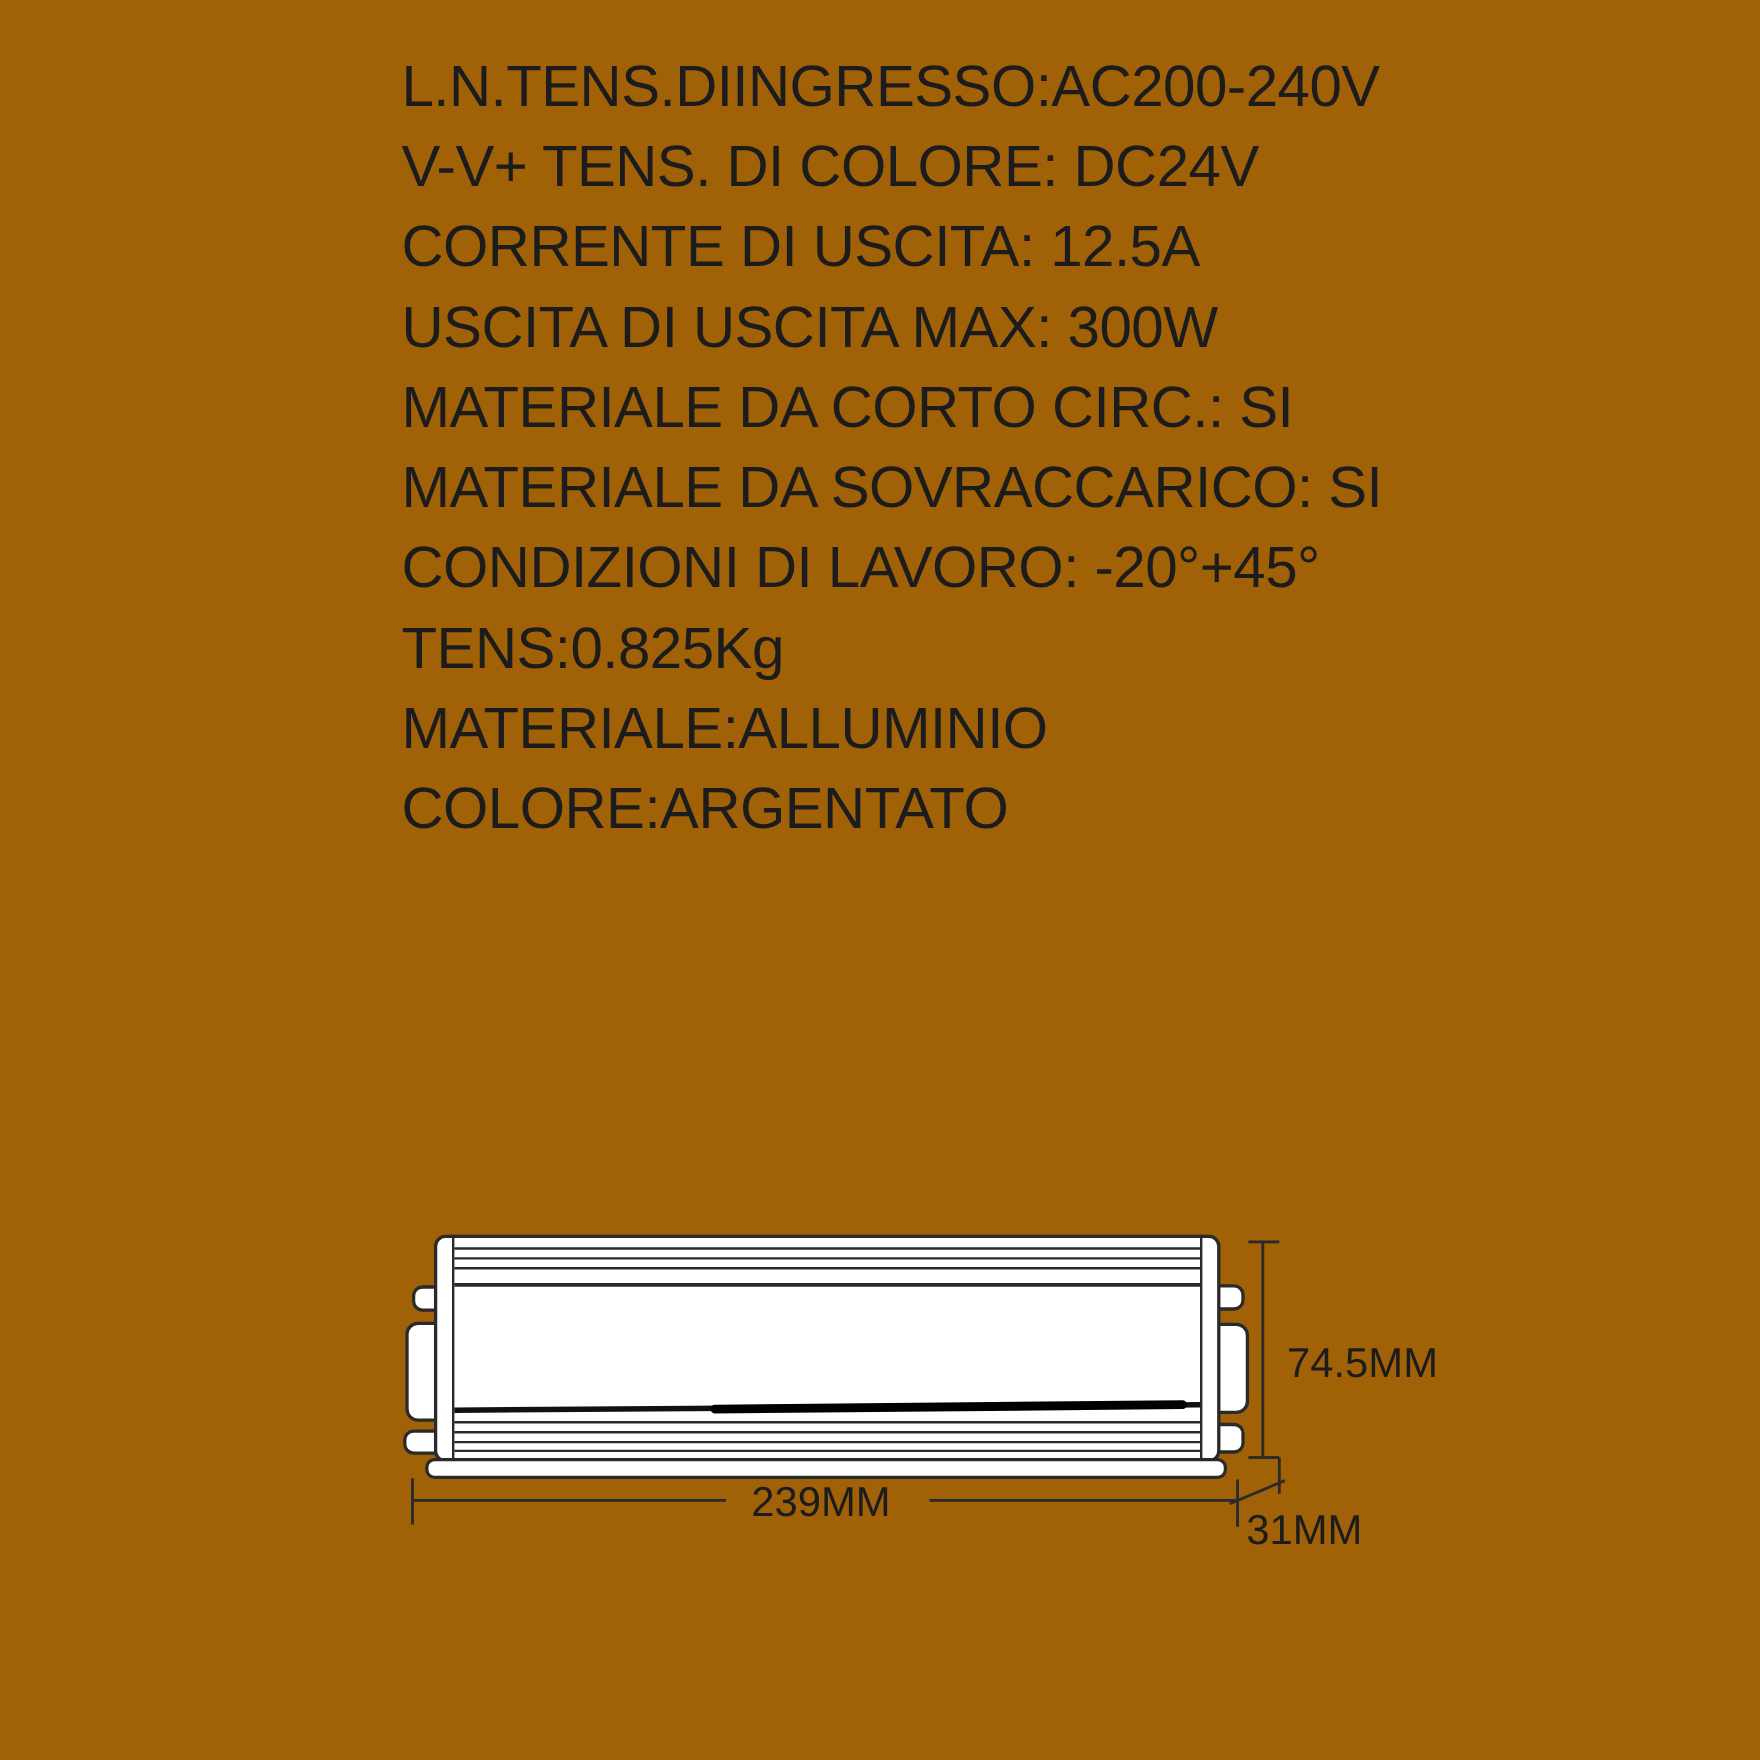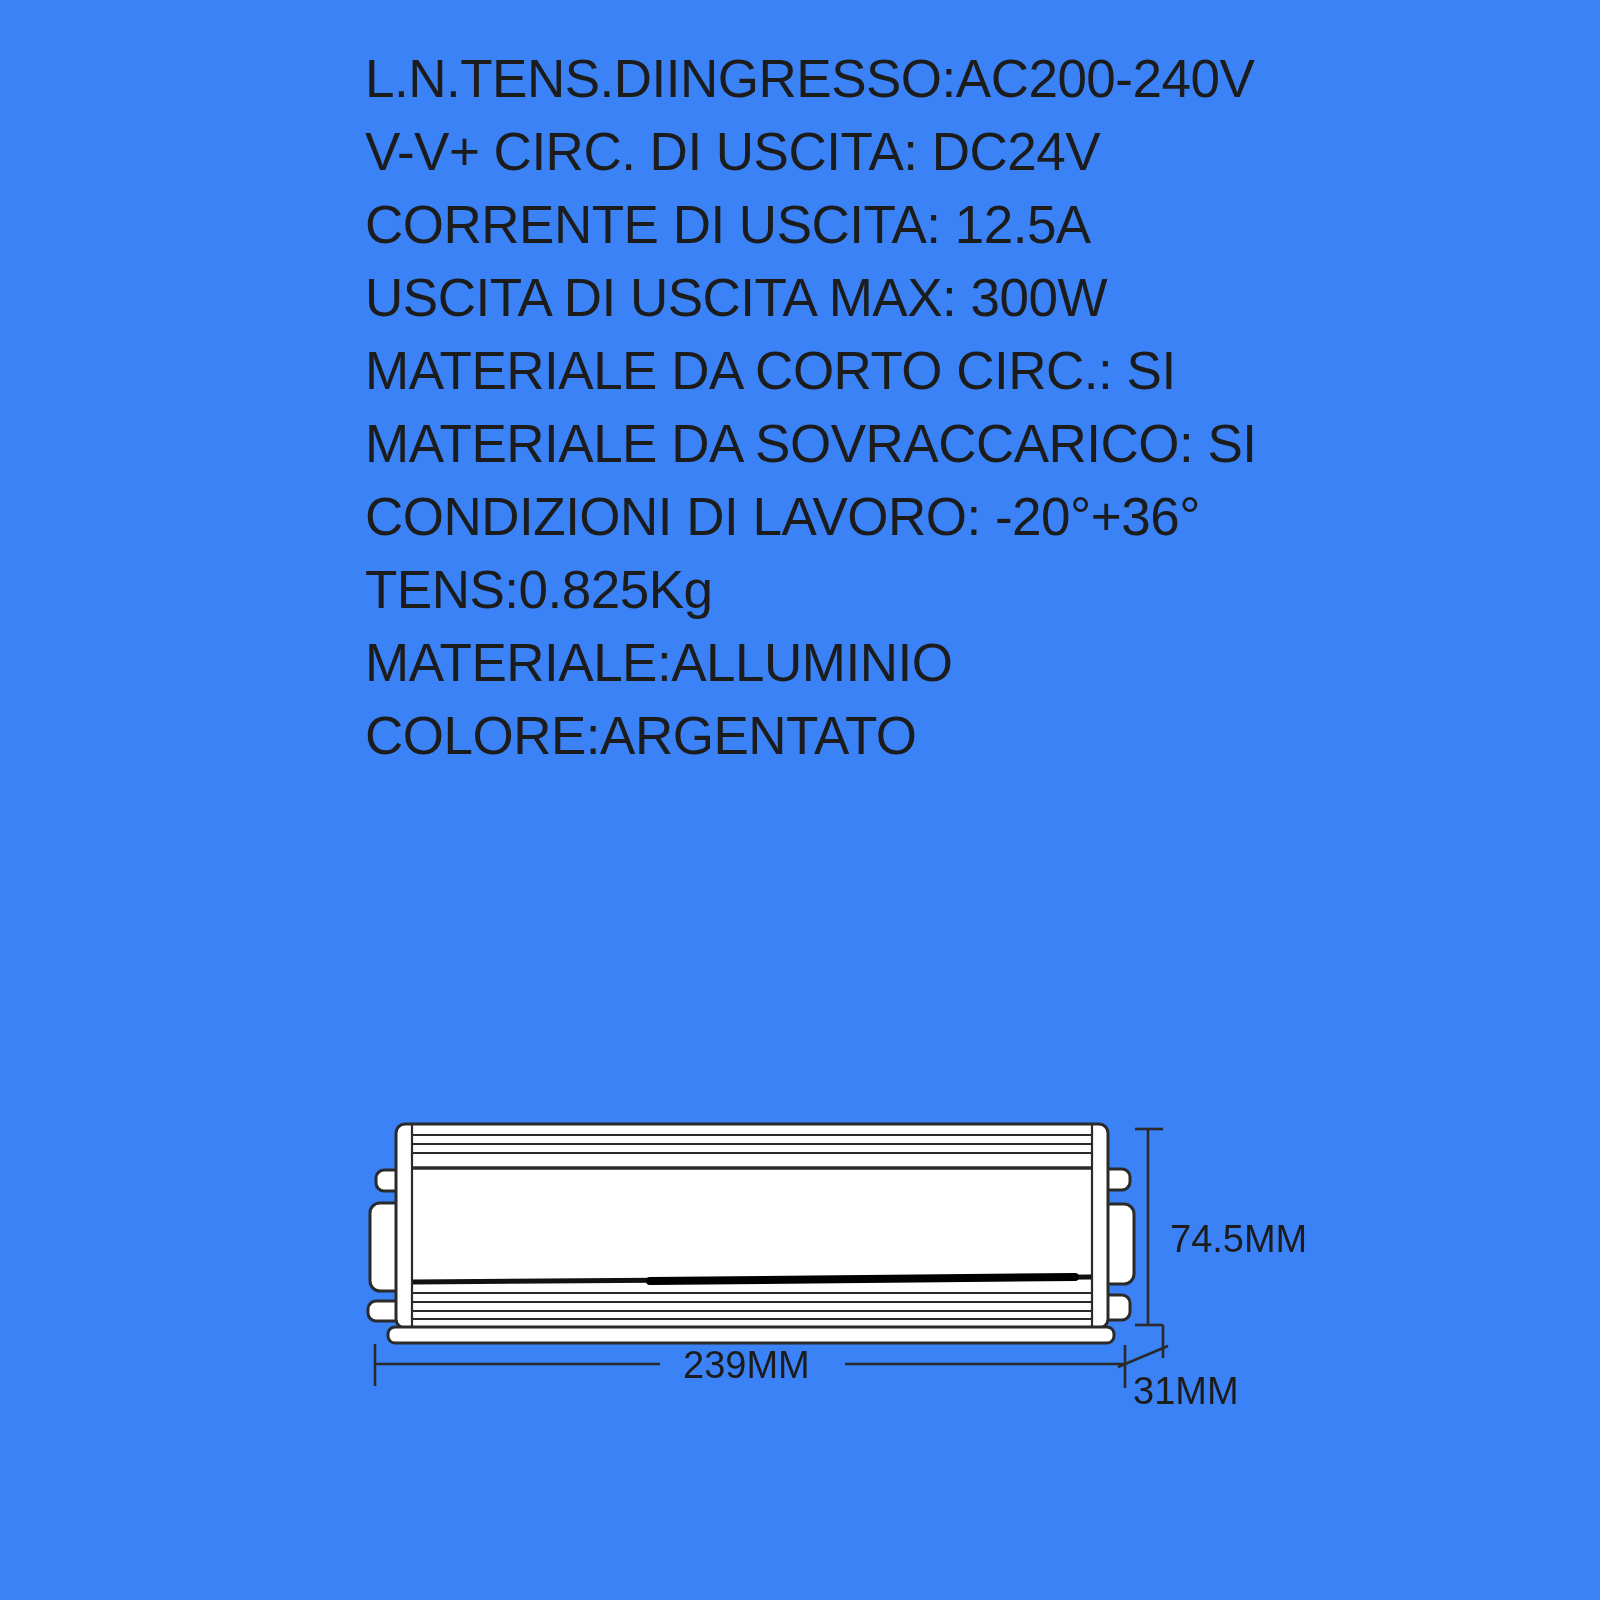--- a/index.html
+++ b/index.html
@@ -4,21 +4,21 @@
 <style>
   html, body {
     margin: 0;
     padding: 0;
     background: #ffffff;
   }
   .page {
     position: relative;
     width: 1600px;
     height: 1600px;
-    background: #3b82f6;
+    background: #a16207;
     overflow: hidden;
     font-family: "Liberation Sans", "DejaVu Sans", sans-serif;
   }
   .spec-list {
     position: absolute;
     left: 365px;
     top: 42px;
     color: #1c1c1c;
   }
   .spec-line {
@@ -67,26 +67,26 @@
     fill: #1c1c1c;
   }
 </style>
 </head>
 <body>
 
 <div class="page">
 
   <div class="spec-list">
     <div class="spec-line">L.N.TENS.DIINGRESSO:AC200-240V</div>
-    <div class="spec-line">V-V+ CIRC. DI USCITA: DC24V</div>
+    <div class="spec-line">V-V+ TENS. DI COLORE: DC24V</div>
     <div class="spec-line">CORRENTE DI USCITA: 12.5A</div>
     <div class="spec-line">USCITA DI USCITA MAX: 300W</div>
     <div class="spec-line">MATERIALE DA CORTO CIRC.: SI</div>
     <div class="spec-line">MATERIALE DA SOVRACCARICO: SI</div>
-    <div class="spec-line">CONDIZIONI DI LAVORO: -20°+36°</div>
+    <div class="spec-line">CONDIZIONI DI LAVORO: -20°+45°</div>
     <div class="spec-line">TENS:0.825Kg</div>
     <div class="spec-line">MATERIALE:ALLUMINIO</div>
     <div class="spec-line">COLORE:ARGENTATO</div>
   </div>
 
   <svg class="drawing-svg" viewBox="0 1060 1600 460">
 
     <g>
       <rect class="outline" x="376" y="1170" width="32" height="21" rx="8"></rect>
       <rect class="outline" x="370" y="1203" width="38" height="88" rx="10"></rect>

